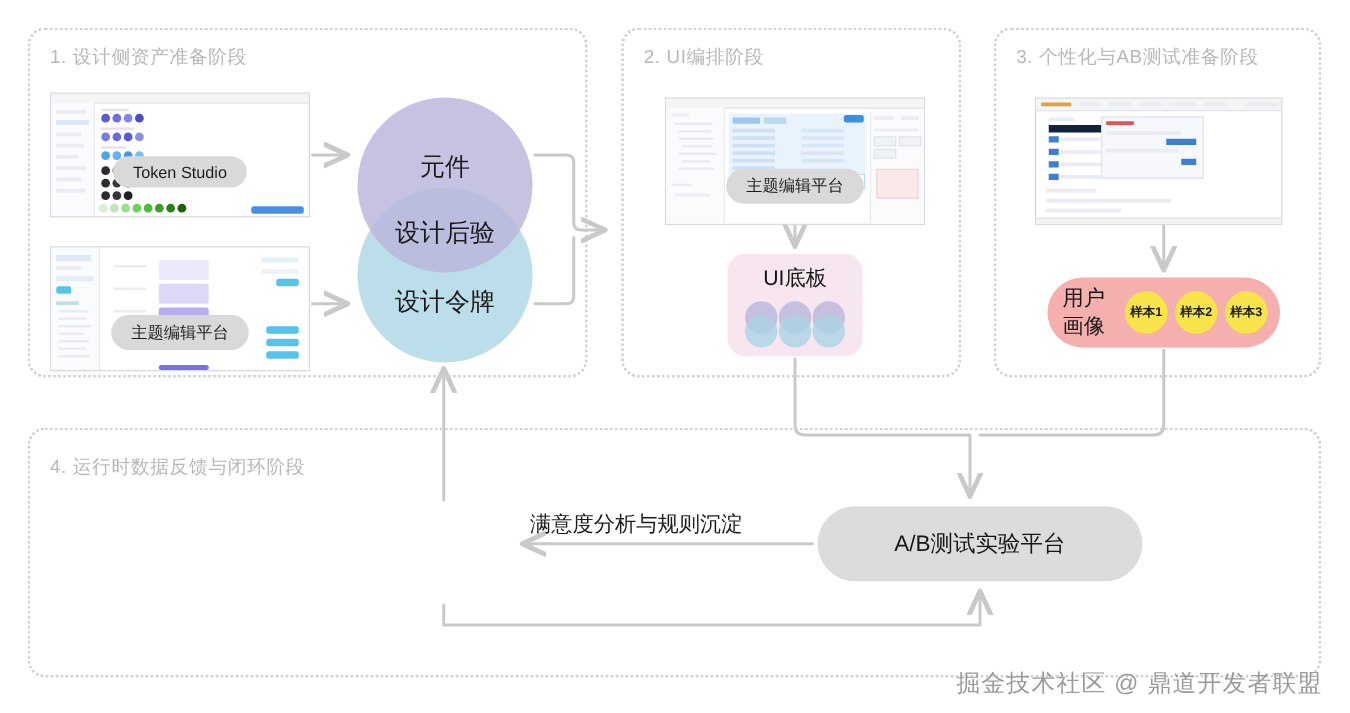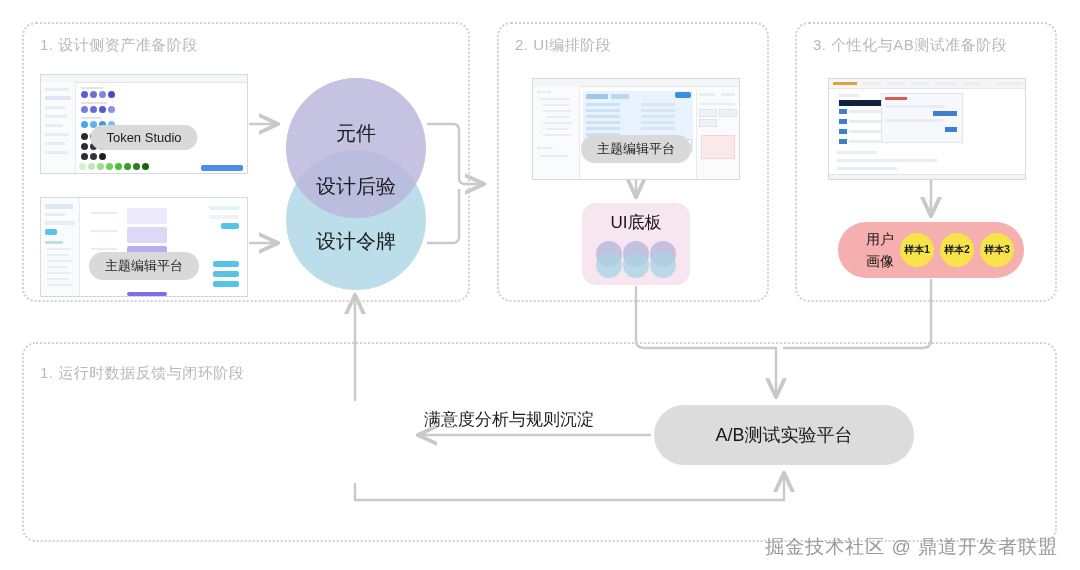--- a/index.html
+++ b/index.html
@@ -80,21 +80,21 @@
   .mini .mtop{top:0;background:#b9b6dc;opacity:.8;}
   .mini .mbot{top:11px;background:#a9d4e4;opacity:.78;}
 
   
   #persona{
     position:absolute;left:838px;top:222px;width:186px;height:56px;
     background:#f4afae;border-radius:28px;
   }
   #persona .p-title{
     position:absolute;left:12px;top:6px;width:44px;
-    font-size:14px;line-height:22px;color:#151515;text-align:right;
+    font-size:17px;line-height:22px;color:#151515;text-align:left;
   }
   .sample{
     position:absolute;top:11px;width:34px;height:34px;border-radius:50%;
     background:#f7e34a;
     display:flex;align-items:center;justify-content:center;
     font-size:10px;color:#1a1a1a;font-weight:bold;
   }
 
   
   #cylinder{position:absolute;left:302px;top:400px;width:106px;height:80px;}
@@ -351,21 +351,21 @@
     <div class="p-title">
       <div>用户</div>
       <div>画像</div>
     </div>
     <div class="sample" style="left:62px;">样本1</div>
     <div class="sample" style="left:102px;text-align:right;">样本2</div>
     <div class="sample" style="left:142px;">样本3</div>
   </div>
 
   <div class="phase" id="phase4">
-    <div class="phase-title">1. 运行时数据反馈与闭环阶段</div>
+    <div class="phase-title">4. 运行时数据反馈与闭环阶段</div>
   </div>
 
 
   <div id="edge-label">满意度分析与规则沉淀</div>
 
   <div id="abplat">A/B测试实验平台</div>
 
   <div id="watermark">掘金技术社区 @ 鼎道开发者联盟</div>
 
 </div>

